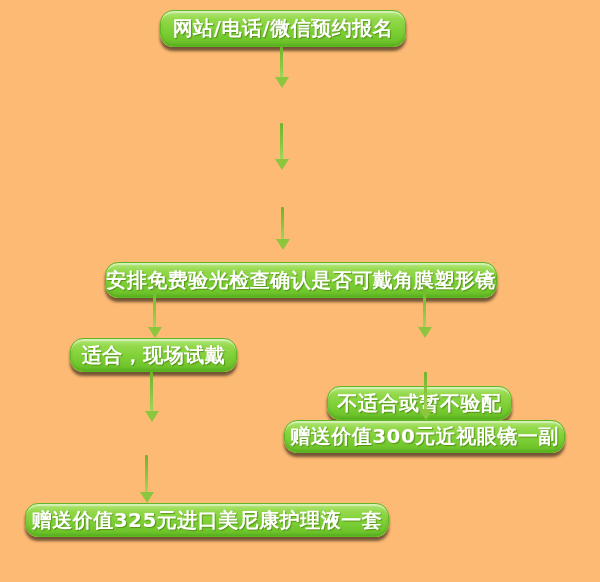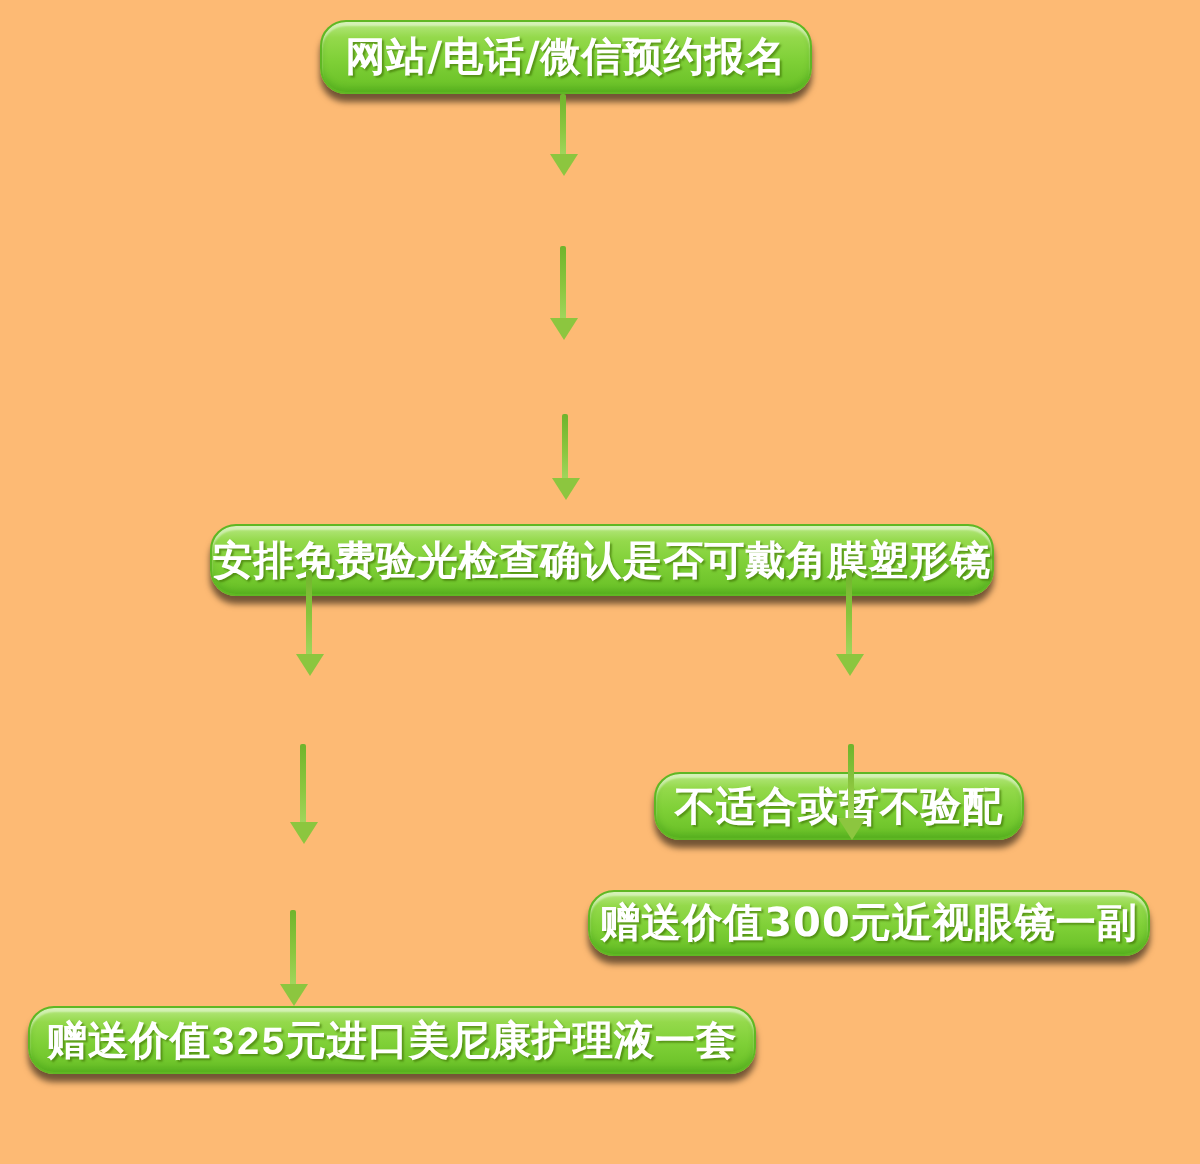--- a/index.html
+++ b/index.html
@@ -63,27 +63,28 @@
 <body>
 
 <div class="canvas">
 
   <div class="node" style="left:160px; top:10px;  width:246px; height:37px;">网站/电话/微信预约报名</div>
 
 
 
   <div class="node" style="left:105px; top:249px; width:392px; height:36px;margin-top:13px;">安排免费验光检查确认是否可戴角膜塑形镜</div>
 
+  <div class="node" style="left:70px;  top:338px; width:167px; height:34px;">适合，现场试戴</div>
 
 
-  <div class="node" style="left:14px;  top:503px; width:364px; height:34px;font-family:Liberation Mono, monospace;">赠送价值325元进口美尼康护理液一套</div>
+  <div class="node" style="left:25px;  top:503px; width:364px; height:34px;">赠送价值325元进口美尼康护理液一套</div>
 
   <div class="node" style="left:327px; top:338px; width:185px; height:34px;margin-top:48px;">不适合或暂不验配</div>
 
-  <div class="node" style="left:294px; top:420px; width:281px; height:33px;margin-top:25px;">赠送价值300元近视眼镜一副</div>
+  <div class="node" style="left:284px; top:420px; width:281px; height:33px;">赠送价值300元近视眼镜一副</div>
 
   <div class="arrow" style="left:275px; top:47px;  height:41px;">
     <i class="shaft"></i>
     <i class="head"></i>
   </div>
 
   <div class="arrow" style="left:275px; top:123px; height:47px;">
     <i class="shaft"></i>
     <i class="head"></i>
   </div>

